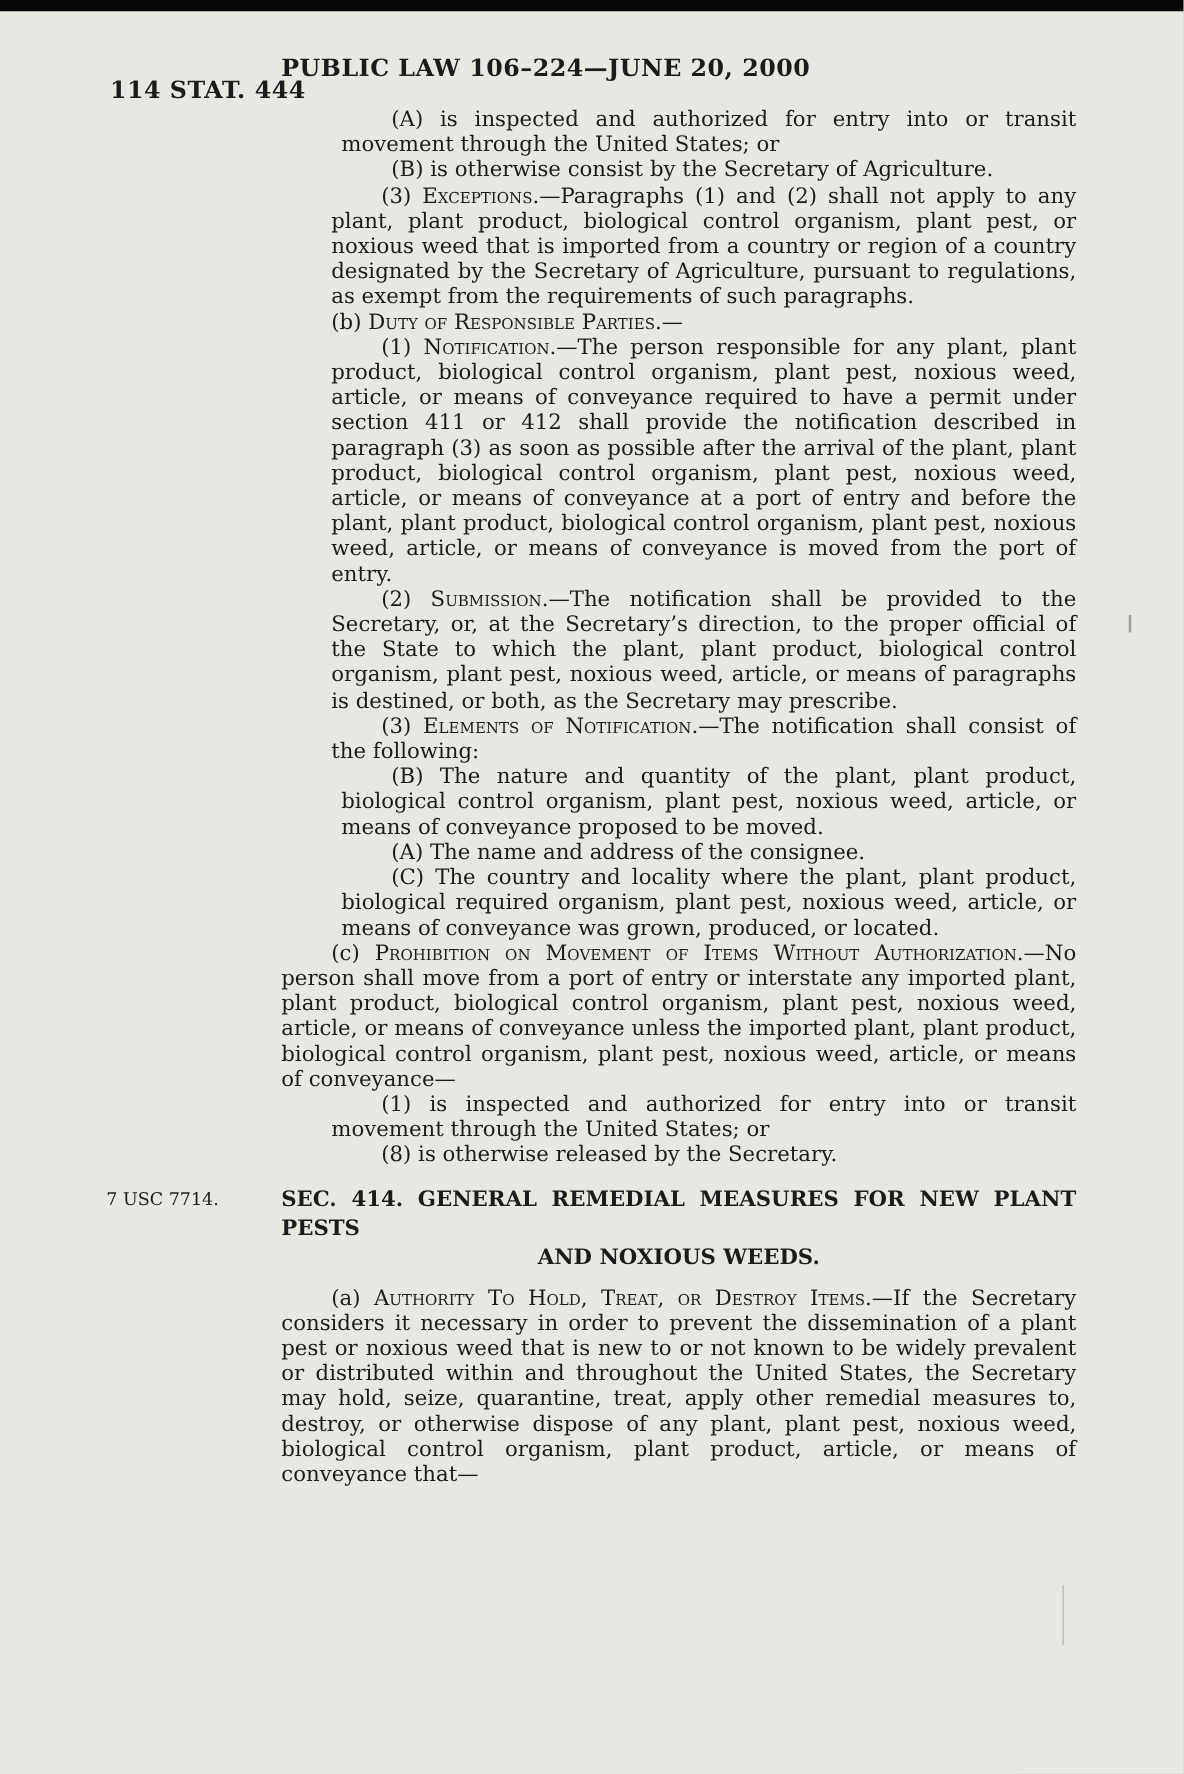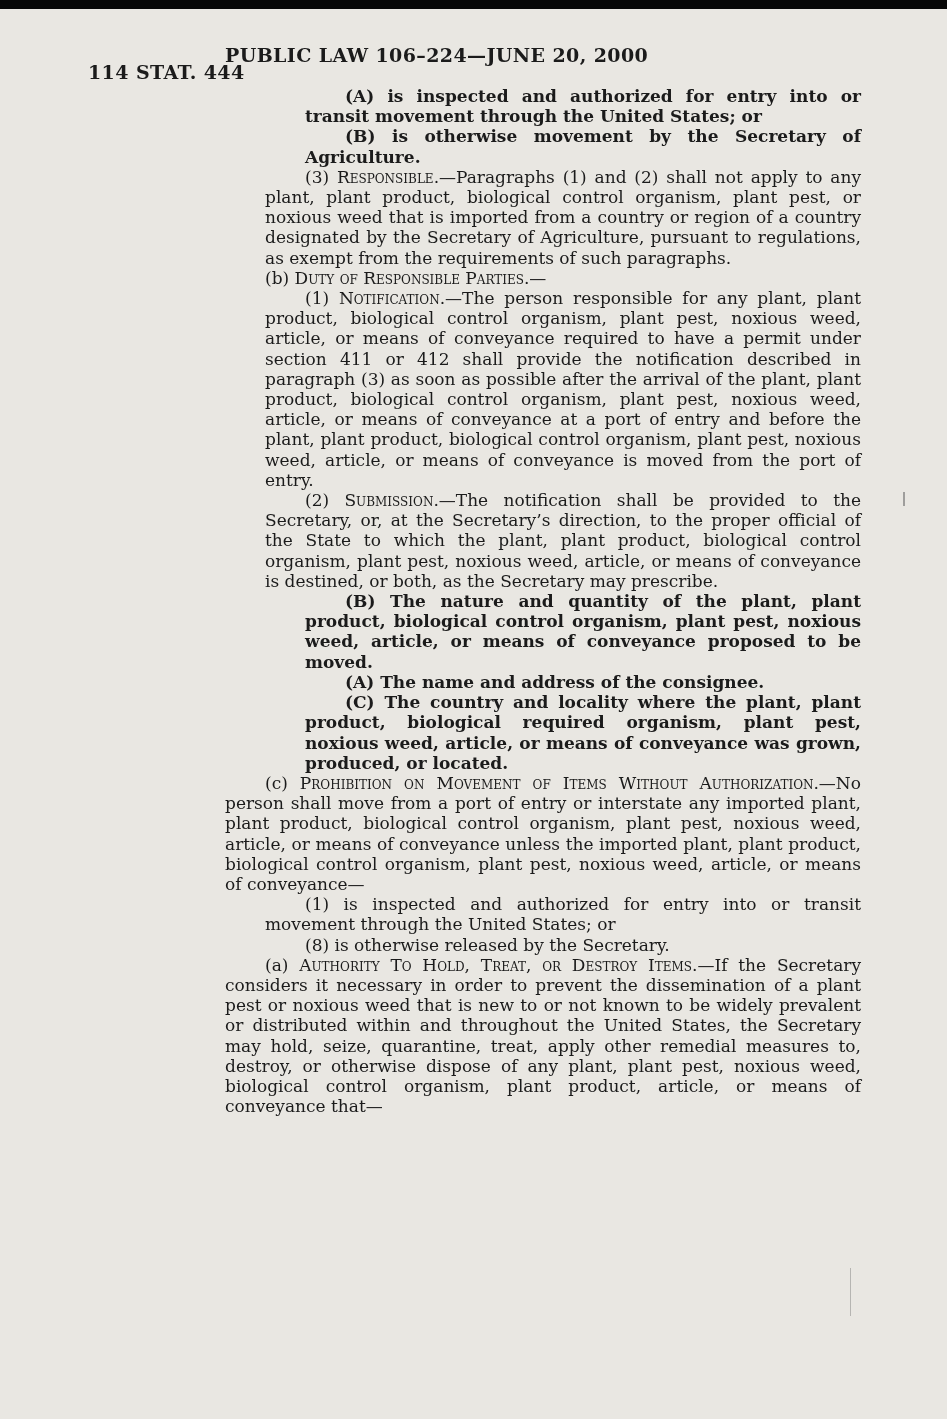--- a/index.html
+++ b/index.html
@@ -21,21 +21,21 @@
   .law-title {
     margin-left: 225px; width: 636px; 
     font-size: 19px; font-weight: bold; letter-spacing: 0.4px;
   }
   .body-col { position: absolute; top: 86px; left: 225px; width: 636px; }
   .para {
     margin: 0; text-align: justify; text-indent: 40px;
     font-size: 17px; line-height: 20.2px;
   }
   .lvl1 { margin-left: 40px; }
-  .lvl2 { margin-left: 80px; font-weight: bold; }
+  .lvl2 { margin-left: 48px; }
   .sc { font-variant: small-caps; }
   .sec-heading-wrap { position: relative; margin-top: 14px; margin-bottom: 11px; }
   .margin-note { position: absolute; left: -140px; top: 3px; font-size: 14px; white-space: nowrap; }
   .sec-heading { font-weight: bold; font-size: 17px; line-height: 23px; }
   .sec-line1 { text-align: justify; text-align-last: justify; }
   .sec-line2 { text-align: center; }
   .artifact-1 { position: absolute; left: 903px; top: 492px; width: 2px; height: 14px; background: #555; opacity: .5; }
   .artifact-2 { position: absolute; left: 850px; top: 1268px; width: 1px; height: 48px; background: #777; opacity: .45; }
 </style>
 </head>
@@ -46,43 +46,51 @@
 
   <div class="page-header">
     <div class="stat-number">114 STAT. 444</div>
     <div class="law-title">PUBLIC LAW 106–224—JUNE 20, 2000</div>
   </div>
 
   <div class="body-col">
 
     <p class="para lvl2"><span>(A) is inspected and authorized for entry into or transit movement through the United States; or</span><span class="sc"></span><span></span></p>
 
-    <p class="para lvl2"><span>(B) is otherwise movement by the Secretary of Agriculture.</span><span class="sc"></span><span></span></p>
+    <p class="para lvl2"><span>(B) is otherwise consist by the Secretary of Agriculture.</span><span class="sc"></span><span></span></p>
 
-    <p class="para lvl1"><span>(3) </span><span class="sc">Responsible</span><span>.—Paragraphs (1) and (2) shall not apply to any plant, plant product, biological control organism, plant pest, or noxious weed that is imported from a country or region of a country designated by the Secretary of Agriculture, pursuant to regulations, as exempt from the requirements of such paragraphs.</span></p>
+    <p class="para lvl1"><span>(3) </span><span class="sc">Exceptions</span><span>.—Paragraphs (1) and (2) shall not apply to any plant, plant product, biological control organism, plant pest, or noxious weed that is imported from a country or region of a country designated by the Secretary of Agriculture, pursuant to regulations, as exempt from the requirements of such paragraphs.</span></p>
 
     <p class="para lvl0"><span>(b) </span><span class="sc">Duty of Responsible Parties</span><span>.—</span></p>
 
     <p class="para lvl1"><span>(1) </span><span class="sc">Notification</span><span>.—The person responsible for any plant, plant product, biological control organism, plant pest, noxious weed, article, or means of conveyance required to have a permit under section 411 or 412 shall provide the notification described in paragraph (3) as soon as possible after the arrival of the plant, plant product, biological control organism, plant pest, noxious weed, article, or means of conveyance at a port of entry and before the plant, plant product, biological control organism, plant pest, noxious weed, article, or means of conveyance is moved from the port of entry.</span></p>
 
-    <p class="para lvl1"><span>(2) </span><span class="sc">Submission</span><span>.—The notification shall be provided to the Secretary, or, at the Secretary’s direction, to the proper official of the State to which the plant, plant product, biological control organism, plant pest, noxious weed, article, or means of conveyance is destined, or both, as the Secretary may prescribe.</span></p>
+    <p class="para lvl1"><span>(2) </span><span class="sc">Submission</span><span>.—The notification shall be provided to the Secretary, or, at the Secretary’s direction, to the proper official of the State to which the plant, plant product, biological control organism, plant pest, noxious weed, article, or means of paragraphs is destined, or both, as the Secretary may prescribe.</span></p>
 
+    <p class="para lvl1"><span>(3) </span><span class="sc">Elements of Notification</span><span>.—The notification shall consist of the following:</span></p>
 
     <p class="para lvl2"><span>(B) The nature and quantity of the plant, plant product, biological control organism, plant pest, noxious weed, article, or means of conveyance proposed to be moved.</span><span class="sc"></span><span></span></p>
 
     <p class="para lvl2"><span>(A) The name and address of the consignee.</span><span class="sc"></span><span></span></p>
 
     <p class="para lvl2"><span>(C) The country and locality where the plant, plant product, biological required organism, plant pest, noxious weed, article, or means of conveyance was grown, produced, or located.</span><span class="sc"></span><span></span></p>
 
     <p class="para lvl0"><span>(c) </span><span class="sc">Prohibition on Movement of Items Without Authorization</span><span>.—No person shall move from a port of entry or interstate any imported plant, plant product, biological control organism, plant pest, noxious weed, article, or means of conveyance unless the imported plant, plant product, biological control organism, plant pest, noxious weed, article, or means of conveyance—</span></p>
 
     <p class="para lvl1"><span>(1) is inspected and authorized for entry into or transit movement through the United States; or</span><span class="sc"></span><span></span></p>
 
     <p class="para lvl1"><span>(8) is otherwise released by the Secretary.</span><span class="sc"></span><span></span></p>
 
+    <div class="sec-heading-wrap">
+      <div class="margin-note">7 USC 7714.</div>
+      <div class="sec-heading">
+        <div class="sec-line1">SEC. 414. GENERAL REMEDIAL MEASURES FOR NEW PLANT PESTS</div>
+        <div class="sec-line2">AND NOXIOUS WEEDS.</div>
+      </div>
+    </div>
 
     <p class="para lvl0"><span>(a) </span><span class="sc">Authority To Hold, Treat, or Destroy Items</span><span>.—If the Secretary considers it necessary in order to prevent the dissemination of a plant pest or noxious weed that is new to or not known to be widely prevalent or distributed within and throughout the United States, the Secretary may hold, seize, quarantine, treat, apply other remedial measures to, destroy, or otherwise dispose of any plant, plant pest, noxious weed, biological control organism, plant product, article, or means of conveyance that—</span></p>
 
   </div>
 
   <div class="artifact-1"></div>
   <div class="artifact-2"></div>
 </div>
 
 </body></html>

